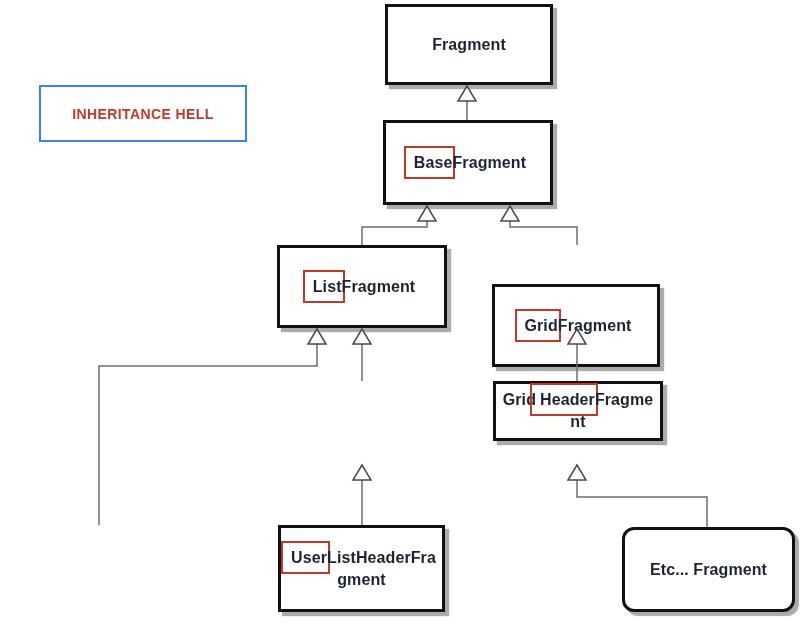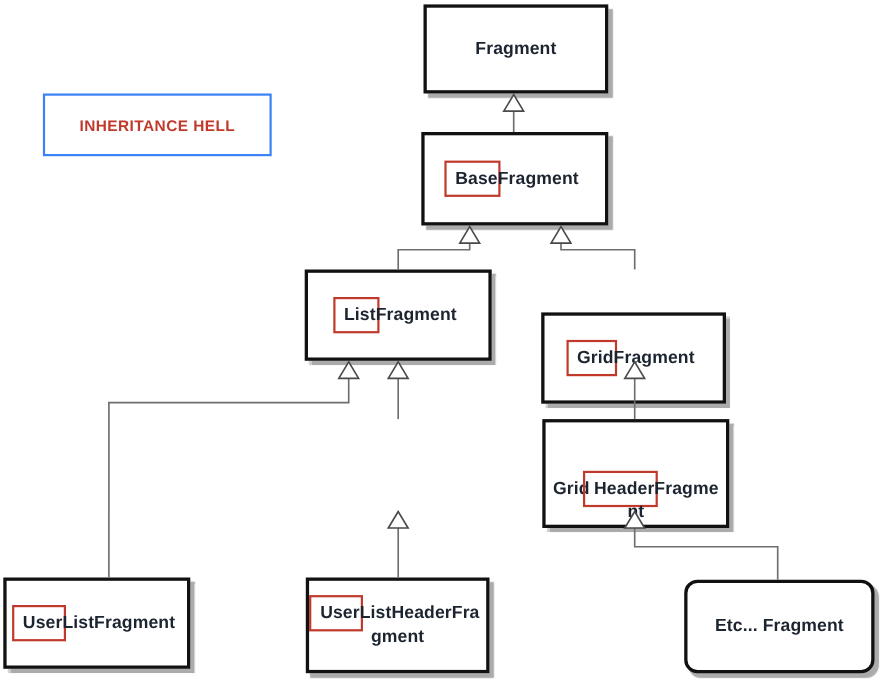--- a/index.html
+++ b/index.html
@@ -91,27 +91,24 @@
 
   <div class="node" style="left:277px; top:245px; width:170px; height:83px;">
     <div class="label"><span></span><span class="hl">List</span><span>Fragment</span></div>
   </div>
 
   <div class="node" style="left:492px; top:245px; width:168px; height:83px;margin-top:39px;">
     <div class="label"><span></span><span class="hl">Grid</span><span>Fragment</span></div>
   </div>
 
 
-  <div class="node" style="left:493px; top:381px; width:170px; height:99px;align-items:flex-end;">
+  <div class="node" style="left:493px; top:381px; width:170px; height:60px;">
     <div class="label"><span>Grid</span><span class="hl">Header</span><span>Fragment</span></div>
   </div>
 
-  <div class="node" style="left:3px; top:525px; width:170px; height:83px;">
-    <div class="label"><span></span><span class="hl">User</span><span>ListFragment</span></div>
-  </div>
 
   <div class="node" style="left:278px; top:525px; width:167px; height:87px;text-align:center;">
     <div class="label"><span></span><span class="hl">User</span><span>ListHeaderFragment</span></div>
   </div>
 
   <div class="node" style="left:622px; top:527px; width:173px; height:85px;border-radius:12px;">
     <div class="label"><span>Etc... Fragment</span><span></span></div>
   </div>
 
   <svg class="connectors" width="800" height="632" viewBox="0 0 800 632">

